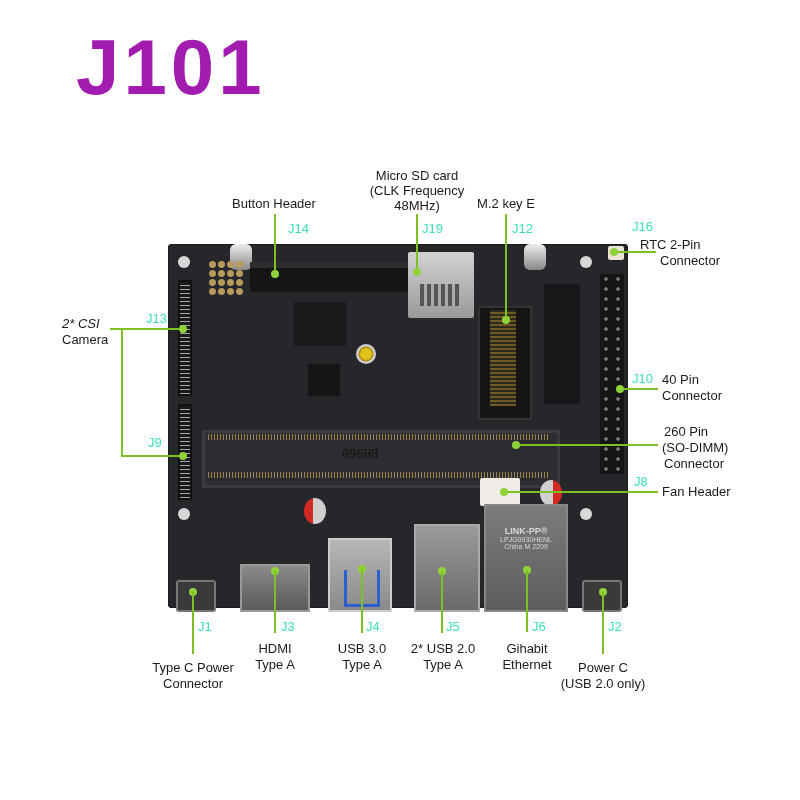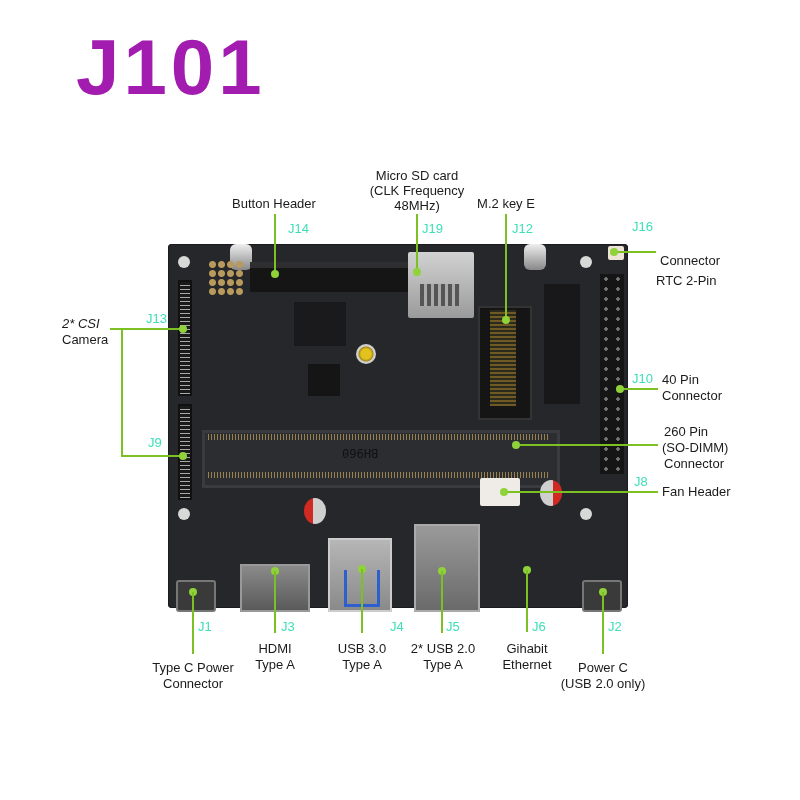--- a/index.html
+++ b/index.html
@@ -55,20 +55,25 @@
 
   <div class="part" style="left:432px;top:30px;width:24px;height:200px;background:#151515;background-image:radial-gradient(circle,#777 1.5px,transparent 2px);background-size:12px 10px;"></div>
 
   <div class="part" style="left:440px;top:2px;width:16px;height:14px;background:#ede3d6;border-radius:2px;"></div>
 
   <div class="part" style="left:312px;top:234px;width:40px;height:28px;background:#efece8;border-radius:2px;"></div>
 
   <div class="part" style="left:136px;top:254px;width:22px;height:26px;border-radius:50%;background:linear-gradient(90deg,#d12a22 0 40%,#cfcfcf 40%);"></div>
   <div class="part" style="left:372px;top:236px;width:22px;height:26px;border-radius:50%;background:linear-gradient(90deg,#cfcfcf 0 60%,#d12a22 60%);"></div>
 
+  <div class="part" style="left:316px;top:260px;width:80px;height:104px;background:linear-gradient(#7b7b7b,#5d5d5d);border:2px solid #888;">
+    <div style="text-align:center;color:#d8d8d8;font-size:9px;font-weight:bold;margin-top:20px;">LINK-PP®</div>
+    <div style="text-align:center;color:#d8d8d8;font-size:7px;">LPJG0930HENL</div>
+    <div style="text-align:center;color:#d8d8d8;font-size:7px;">China M 2209</div>
+  </div>
 
   <div class="part" style="left:246px;top:280px;width:62px;height:84px;background:linear-gradient(#9a9a9a,#6a6a6a);border:2px solid #aaa;"></div>
 
   <div class="part" style="left:160px;top:294px;width:60px;height:70px;background:linear-gradient(#b6b6b6,#8a8a8a);border:2px solid #ccc;">
     <div style="position:absolute;left:14px;top:30px;width:30px;height:34px;border:3px solid #2d5fcf;border-top:none;"></div>
   </div>
 
   <div class="part" style="left:72px;top:320px;width:66px;height:44px;background:linear-gradient(#8a8a8a,#5a5a5a);border:2px solid #999;"></div>
 
   <div class="part" style="left:8px;top:336px;width:36px;height:28px;background:#3a3a3a;border:2px solid #777;border-radius:3px;"></div>
@@ -89,21 +94,21 @@
 <div class="dot" style="left:417px;top:272px;"></div>
 
 <div class="lbl c" style="left:506px;top:196px;">M.2 key E</div>
 <div class="vline" style="left:505px;top:214px;height:104px;"></div>
 <div class="jid" style="left:512px;top:222px;">J12</div>
 <div class="dot" style="left:506px;top:320px;"></div>
 
 <div class="jid" style="left:632px;top:220px;">J16</div>
 <div class="hline" style="left:614px;top:251px;width:42px;"></div>
 <div class="dot" style="left:614px;top:252px;"></div>
-<div class="lbl" style="left:656px;top:237px;margin-top:36px;">RTC 2-Pin</div>
+<div class="lbl" style="left:640px;top:237px;">RTC 2-Pin</div>
 <div class="lbl" style="left:660px;top:253px;">Connector</div>
 
 <div class="jid" style="left:632px;top:372px;">J10</div>
 <div class="hline" style="left:620px;top:388px;width:38px;"></div>
 <div class="dot" style="left:620px;top:389px;"></div>
 <div class="lbl" style="left:662px;top:372px;">40 Pin</div>
 <div class="lbl" style="left:662px;top:388px;">Connector</div>
 
 <div class="hline" style="left:516px;top:444px;width:142px;"></div>
 <div class="dot" style="left:516px;top:445px;"></div>
@@ -133,21 +138,21 @@
 <div class="lbl c" style="left:193px;top:676px;">Connector</div>
 
 <div class="dot" style="left:275px;top:571px;"></div>
 <div class="vline" style="left:274px;top:571px;height:62px;"></div>
 <div class="jid" style="left:281px;top:620px;">J3</div>
 <div class="lbl c" style="left:275px;top:641px;">HDMI</div>
 <div class="lbl c" style="left:275px;top:657px;">Type A</div>
 
 <div class="dot" style="left:362px;top:569px;"></div>
 <div class="vline" style="left:361px;top:569px;height:64px;"></div>
-<div class="jid" style="left:366px;top:620px;margin-left:24px;">J4</div>
+<div class="jid" style="left:366px;top:620px;">J4</div>
 <div class="lbl c" style="left:362px;top:641px;">USB 3.0</div>
 <div class="lbl c" style="left:362px;top:657px;">Type A</div>
 
 <div class="dot" style="left:442px;top:571px;"></div>
 <div class="vline" style="left:441px;top:571px;height:62px;"></div>
 <div class="jid" style="left:446px;top:620px;">J5</div>
 <div class="lbl c" style="left:443px;top:641px;">2* USB 2.0</div>
 <div class="lbl c" style="left:443px;top:657px;">Type A</div>
 
 <div class="dot" style="left:527px;top:570px;"></div>

